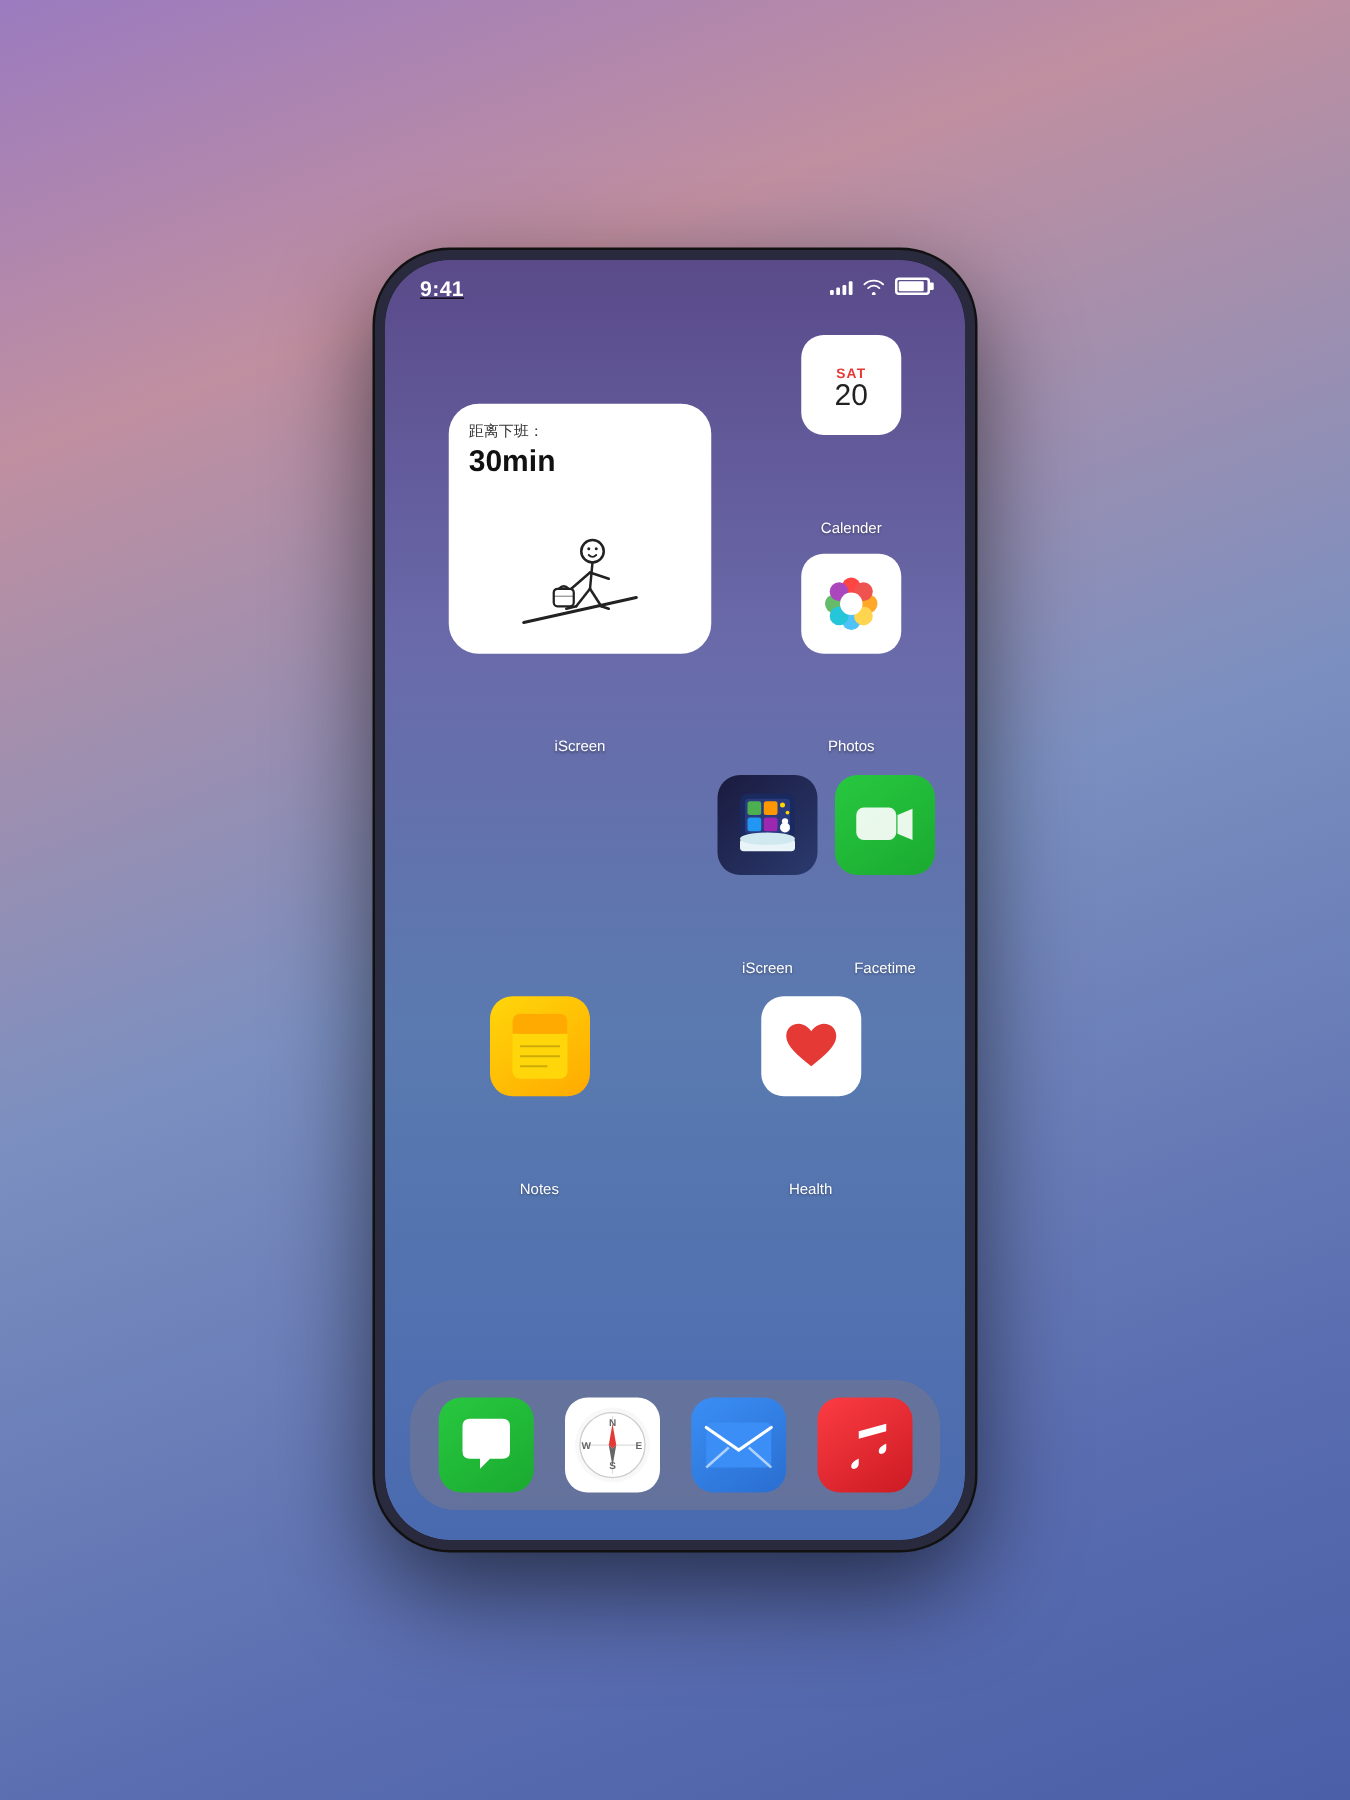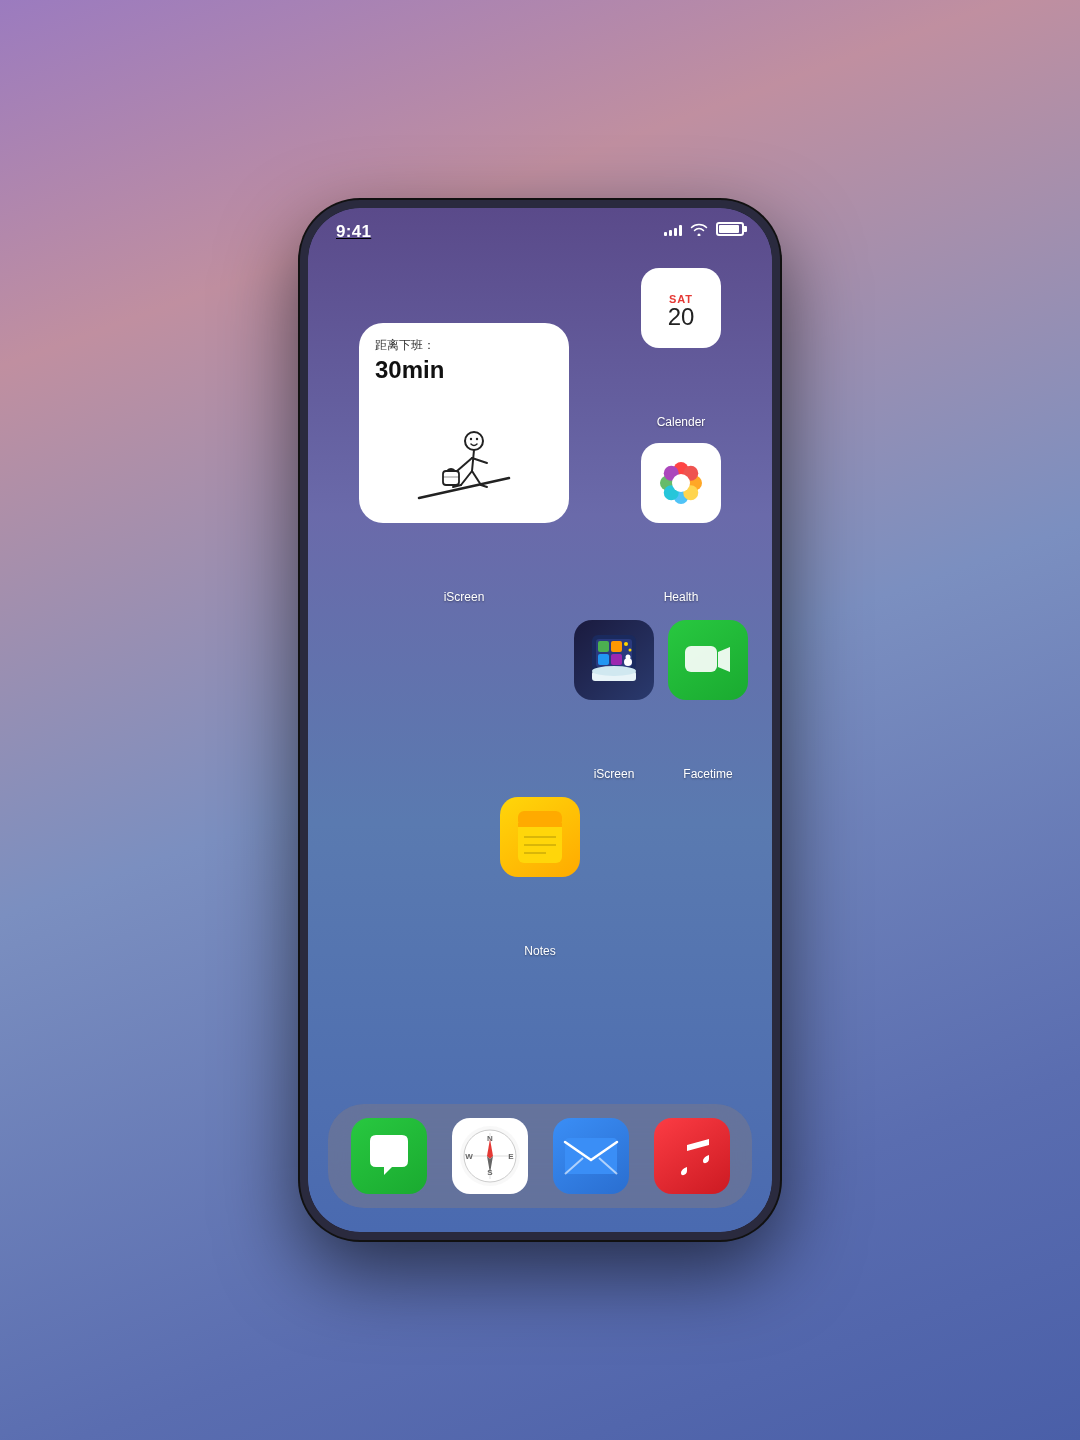--- a/index.html
+++ b/index.html
@@ -388,21 +388,21 @@
                 <circle cx="40" cy="58" r="10" fill="#4fc3f7"></circle>
                 <circle cx="22" cy="40" r="10" fill="#66bb6a"></circle>
                 <circle cx="58" cy="40" r="10" fill="#ffa726"></circle>
                 <circle cx="27" cy="27" r="10" fill="#ab47bc"></circle>
                 <circle cx="53" cy="27" r="10" fill="#ef5350"></circle>
                 <circle cx="27" cy="53" r="10" fill="#26c6da"></circle>
                 <circle cx="53" cy="53" r="10" fill="#ffd54f"></circle>
                 <circle cx="40" cy="40" r="12" fill="white"></circle>
               </svg>
             </div>
-            <span class="app-label">Health</span>
+            <span class="app-label">Photos</span>
           </div>
         </div>
       </div>
 
       <div style="display:flex; justify-content:flex-end; gap:14px; padding-right:4px;">
 
         <div class="app-icon app-iscreen">
           <div class="app-icon-img">
             <svg width="60" height="60" viewBox="0 0 60 60">
 
@@ -456,20 +456,30 @@
               <rect x="8" y="16" width="44" height="4" fill="#ffaa00"></rect>
 
               <line x1="14" y1="30" x2="46" y2="30" stroke="rgba(0,0,0,0.2)" stroke-width="1.5"></line>
               <line x1="14" y1="38" x2="46" y2="38" stroke="rgba(0,0,0,0.2)" stroke-width="1.5"></line>
               <line x1="14" y1="46" x2="36" y2="46" stroke="rgba(0,0,0,0.2)" stroke-width="1.5"></line>
             </svg>
           </div>
           <span class="app-label">Notes</span>
         </div>
 
+        <div class="app-icon app-health">
+          <div class="app-icon-img">
+            <svg width="60" height="60" viewBox="0 0 60 60">
+              <rect width="60" height="60" rx="14" fill="white"></rect>
+
+              <path d="M30 46 C20 38 10 30 10 22 C10 16 14 12 20 12 C24 12 28 15 30 18 C32 15 36 12 40 12 C46 12 50 16 50 22 C50 30 40 38 30 46Z" fill="#e53935"></path>
+            </svg>
+          </div>
+          <span class="app-label">Health</span>
+        </div>
       </div>
 
     </div>
 
     <div class="dock">
 
       <div class="app-icon app-messages">
         <div class="app-icon-img">
           <svg width="50" height="50" viewBox="0 0 50 50">
             <path d="M6 10 Q6 4 12 4 L38 4 Q44 4 44 10 L44 30 Q44 36 38 36 L28 36 L20 44 L20 36 L12 36 Q6 36 6 30Z" fill="white"></path>

